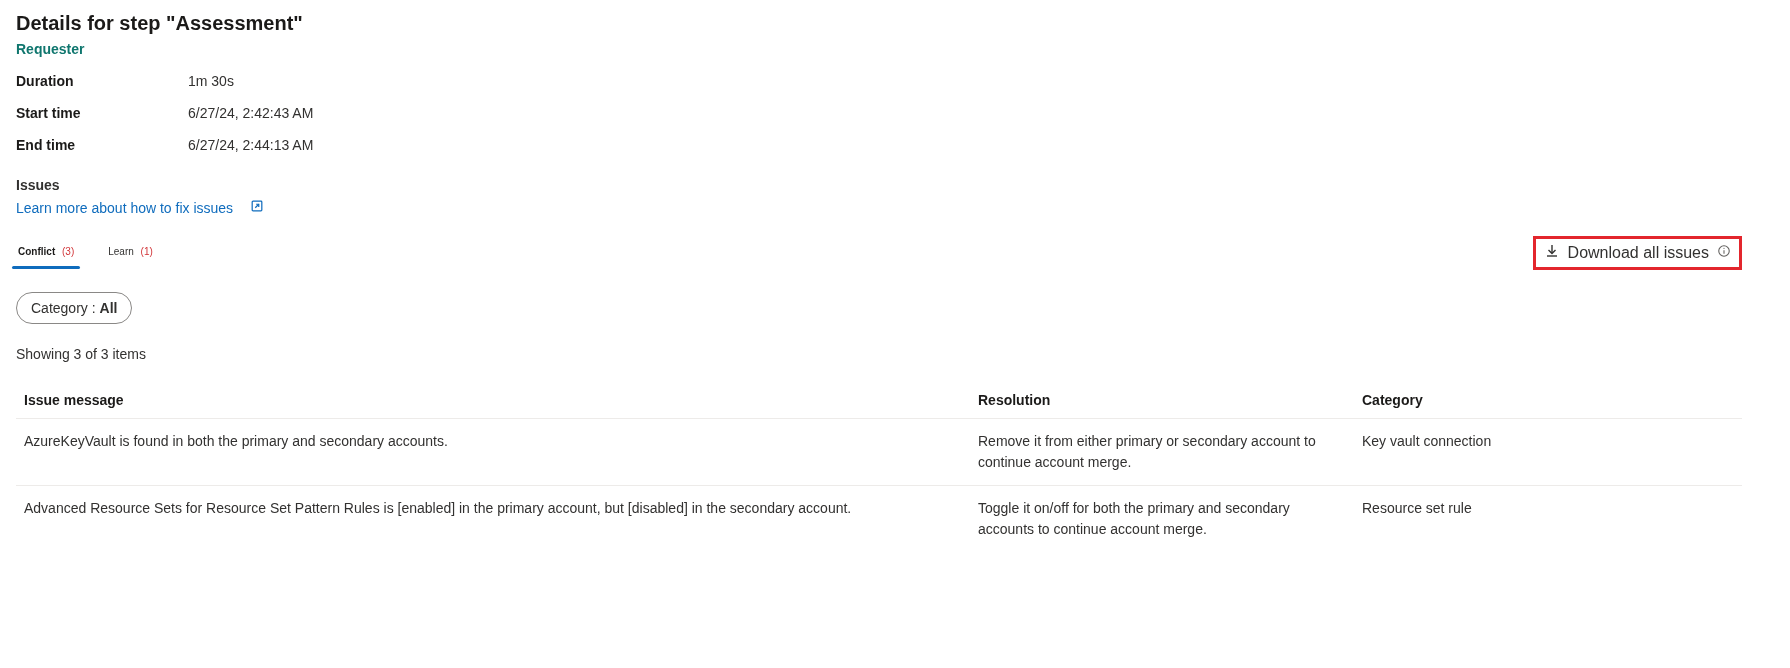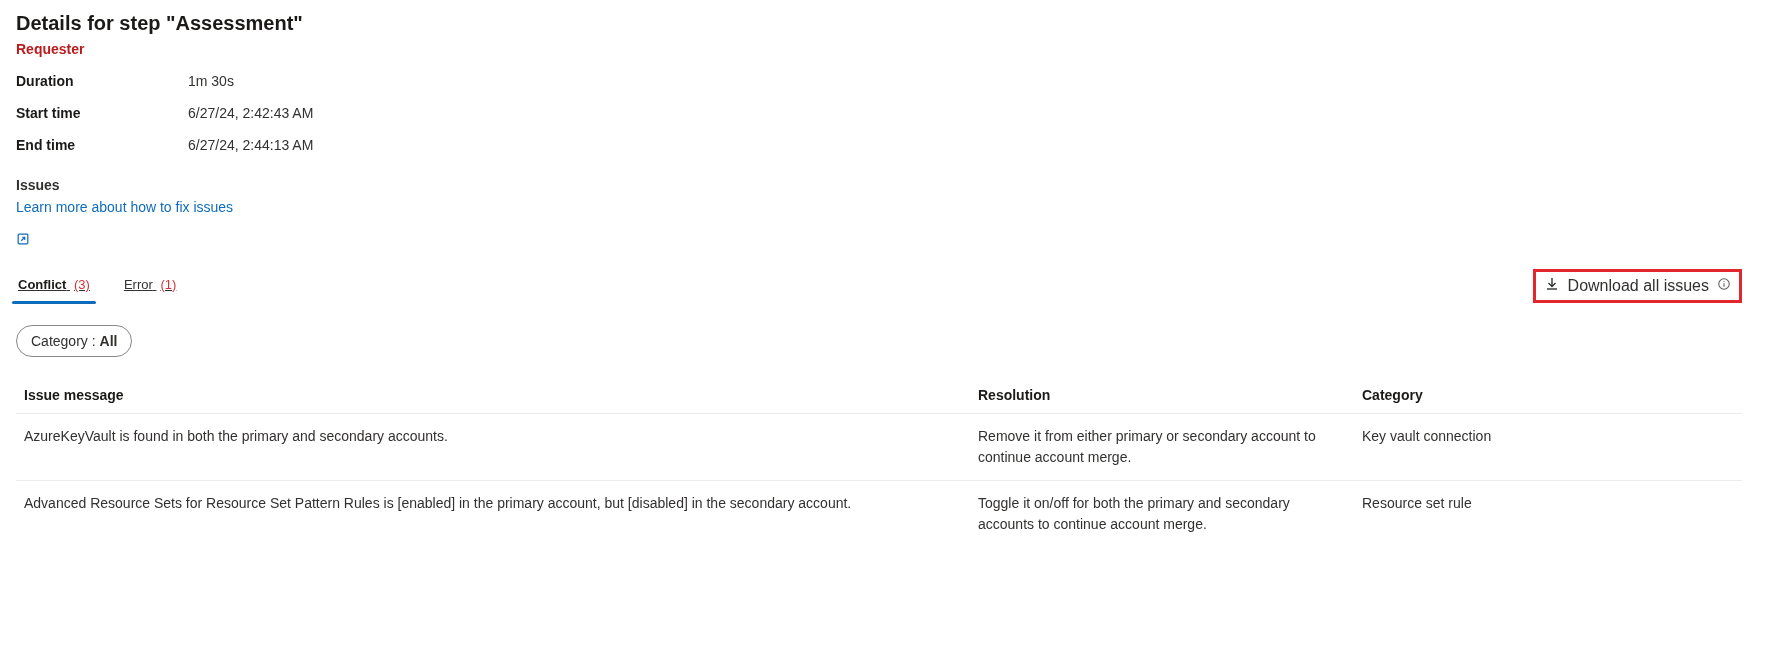--- a/index.html
+++ b/index.html
@@ -17,21 +17,21 @@
   }
   h2.title {
     font-size: 20px;
     font-weight: 600;
     margin: 0 0 6px 0;
     color: #1b1a19;
   }
   .sub-label {
     font-size: 14px;
     font-weight: 600;
-    color: #b91c1c;
+    color: #0f766e;
     margin-bottom: 16px;
   }
   .meta-table {
     margin-top: 4px;
   }
   .meta-row {
     display: flex;
     align-items: baseline;
     margin-bottom: 16px;
   }
@@ -47,46 +47,44 @@
   .section-heading {
     font-size: 14px;
     font-weight: 600;
     margin-top: 24px;
     margin-bottom: 6px;
   }
   a.link {
     color: #0f6cbd;
     text-decoration: none;
     display: inline-flex;
-    align-items: flex-start;
+    align-items: flex-end;
     gap: 17px;
     font-size: 14px;
-    flex-direction: column;
   }
   .ext-icon svg { width: 14px; height: 14px; }
 
   
   .tabs-row {
     display: flex;
     align-items: center;
     justify-content: space-between;
     margin-top: 20px;
   }
   .tabs {
     display: flex;
     gap: 30px;
     align-items: flex-end;
   }
   .tab {
     padding: 6px 2px 10px 2px;
     cursor: pointer;
-    font-size: 13px;
+    font-size: 10px;
     color: #323130;
     position: relative;
-    text-decoration: underline;
   }
   .tab .t-label { font-weight: 400; }
   .tab .t-count { color: #d13438; margin-left: 4px; }
   .tab.active .t-label { font-weight: 600; color: #1b1a19; }
   .tab.active::after {
     content: "";
     position: absolute;
     left: -4px; right: -4px; bottom: -2px;
     height: 3px;
     background: #0f6cbd;
@@ -193,21 +191,21 @@
     </span>
   </a>
 
   <div class="tabs-row">
     <div class="tabs">
       <div class="tab active">
         <span class="t-label">Conflict</span>
         <span class="t-count">(3)</span>
       </div>
       <div class="tab">
-        <span class="t-label">Error</span>
+        <span class="t-label">Learn</span>
         <span class="t-count">(1)</span>
       </div>
     </div>
 
     <div class="download-wrap">
       <span>
         <svg viewBox="0 0 16 16" fill="none" stroke="#323130" stroke-width="1.4">
           <path d="M8 2 V10"></path>
           <path d="M4.5 7 L8 10.5 L11.5 7"></path>
           <path d="M3 13 H13"></path>
@@ -224,20 +222,21 @@
     </div>
   </div>
 
   <div class="filters">
     <div class="pill">
       <span class="pill-key">Category :</span>
       <span class="pill-val">All</span>
     </div>
   </div>
 
+  <div class="showing">Showing 3 of 3 items</div>
 
   <div class="tbl">
     <div class="row head">
       <div class="col-msg">Issue message</div>
       <div class="col-res">Resolution</div>
       <div class="col-cat">Category</div>
     </div>
 
     <div class="row">
       <div class="col-msg">AzureKeyVault is found in both the primary and secondary accounts.</div>

